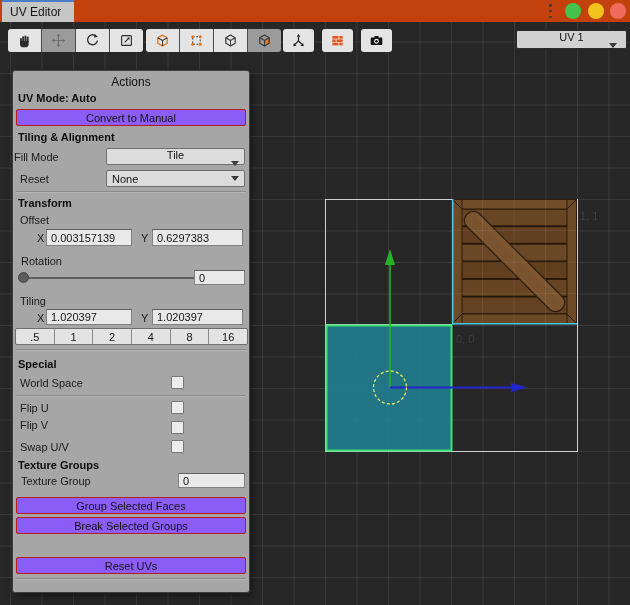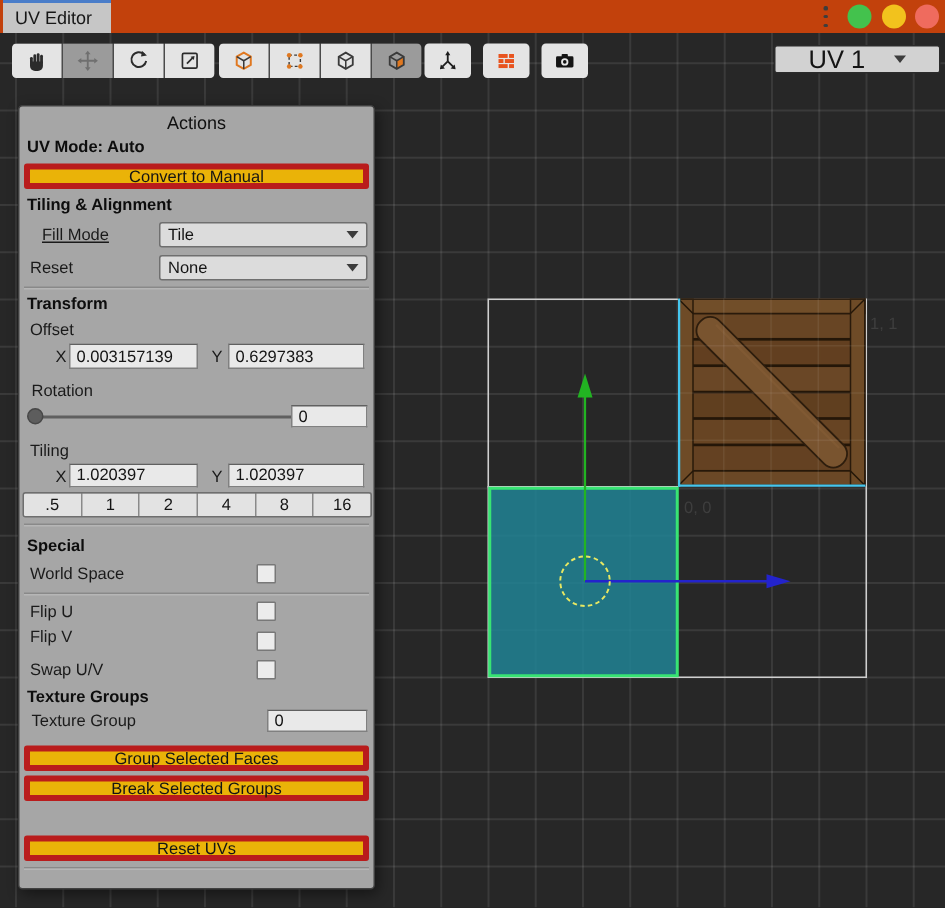--- a/index.html
+++ b/index.html
@@ -37,33 +37,33 @@
             background:#4a4a4a; border-radius:3px; overflow:hidden; z-index:5; }
   .g1 { left:8px; } .g2 { left:146px; }
   .tbtn { width:33px; height:23px; background:#e4e4e4; display:flex;
           align-items:center; justify-content:center; }
   .tbtn.active { background:#9b9b9b; }
   .solo { position:absolute; top:29px; width:31px; height:23px; background:#e4e4e4;
           border-radius:3px; display:flex; align-items:center; justify-content:center; z-index:5; }
   .s1 { left:283px; } .s2 { left:322px; } .s3 { left:361px; }
   .uv-dd { position:absolute; left:516px; top:30px; width:111px; height:19px;
            background:#d2d2d2; border:1px solid #2b2b2b; border-radius:2px;
-           display:flex; align-items:center; padding:0 22px; font-size:17px; color:#141414; z-index:5; }
+           display:flex; align-items:center; padding:0 9px; font-size:11px; color:#141414; z-index:5;flex-direction:column; }
   .dd-arrow { width:0; height:0; border-left:4px solid transparent; border-right:4px solid transparent;
               border-top:5px solid #3c3c3c; margin-left:auto; }
 
   
   .panel { position:absolute; left:12px; top:70px; width:238px; height:523px;
            background:#a6a6a6; border:1px solid #404040; border-radius:3px;
            box-shadow:2px 3px 9px rgba(0,0,0,0.45); z-index:6;
            font-size:11px; color:#1a1a1a; }
   .panel > div { position:absolute; }
   .p-title { top:4px; left:0; width:100%; text-align:center; font-size:12px; color:#101010; }
   .hdr { font-weight:bold; color:#0d0d0d; }
-  .btn { background:#eab308; border:4px solid #b91c1c; border-radius:2px;
+  .btn { background:#8b5cf6; border:1px solid #b91c1c; border-radius:2px;
          display:flex; align-items:center; justify-content:center; color:#141414; }
   .field { background:#e9e9e9; border:1px solid #808080; border-top-color:#606060;
            display:flex; align-items:center; padding-left:4px; color:#141414; }
   .dd { background:#dcdcdc; border:1px solid #6f6f6f; border-radius:2px;
         display:flex; align-items:center; padding:0 5px; color:#141414; }
   .hr { left:3px; width:230px; height:2px; border-top:1px solid #898989; border-bottom:1px solid #b6b6b6; }
   .check { width:13px; height:13px; background:#ececec; border:1px solid #787878; border-radius:1px; }
   .track { height:2px; background:#5f5f5f; }
   .knob { width:11px; height:11px; border-radius:50%; background:#5d5d5d; border:1px solid #474747; }
   .presets { display:flex; gap:1px; background:#8a8a8a; border:1px solid #6f6f6f;
@@ -258,22 +258,22 @@
     <span>UV 1</span>
     <span class="dd-arrow"></span>
   </div>
 
   <div class="panel">
     <div class="p-title">Actions</div>
     <div class="hdr" style="top:21px;left:5px;">UV Mode: Auto</div>
     <div class="btn" style="top:38px;left:3px;width:230px;height:17px;">Convert to Manual</div>
 
     <div class="hdr" style="top:60px;left:5px;">Tiling &amp; Alignment</div>
-    <div style="top:80px;left:15px;text-decoration:underline;">Fill Mode</div>
-    <div class="dd" style="top:77px;left:93px;width:139px;height:17px;">
+    <div style="top:80px;left:1px;">Fill Mode</div>
+    <div class="dd" style="top:77px;left:93px;width:139px;height:17px;flex-direction:column;">
       <span>Tile</span>
       <span class="dd-arrow"></span>
     </div>
     <div style="top:102px;left:7px;">Reset</div>
     <div class="dd" style="top:99px;left:93px;width:139px;height:17px;gap:48px;">
       <span>None</span>
       <span class="dd-arrow"></span>
     </div>
     <div class="hr" style="top:120px;"></div>
 

